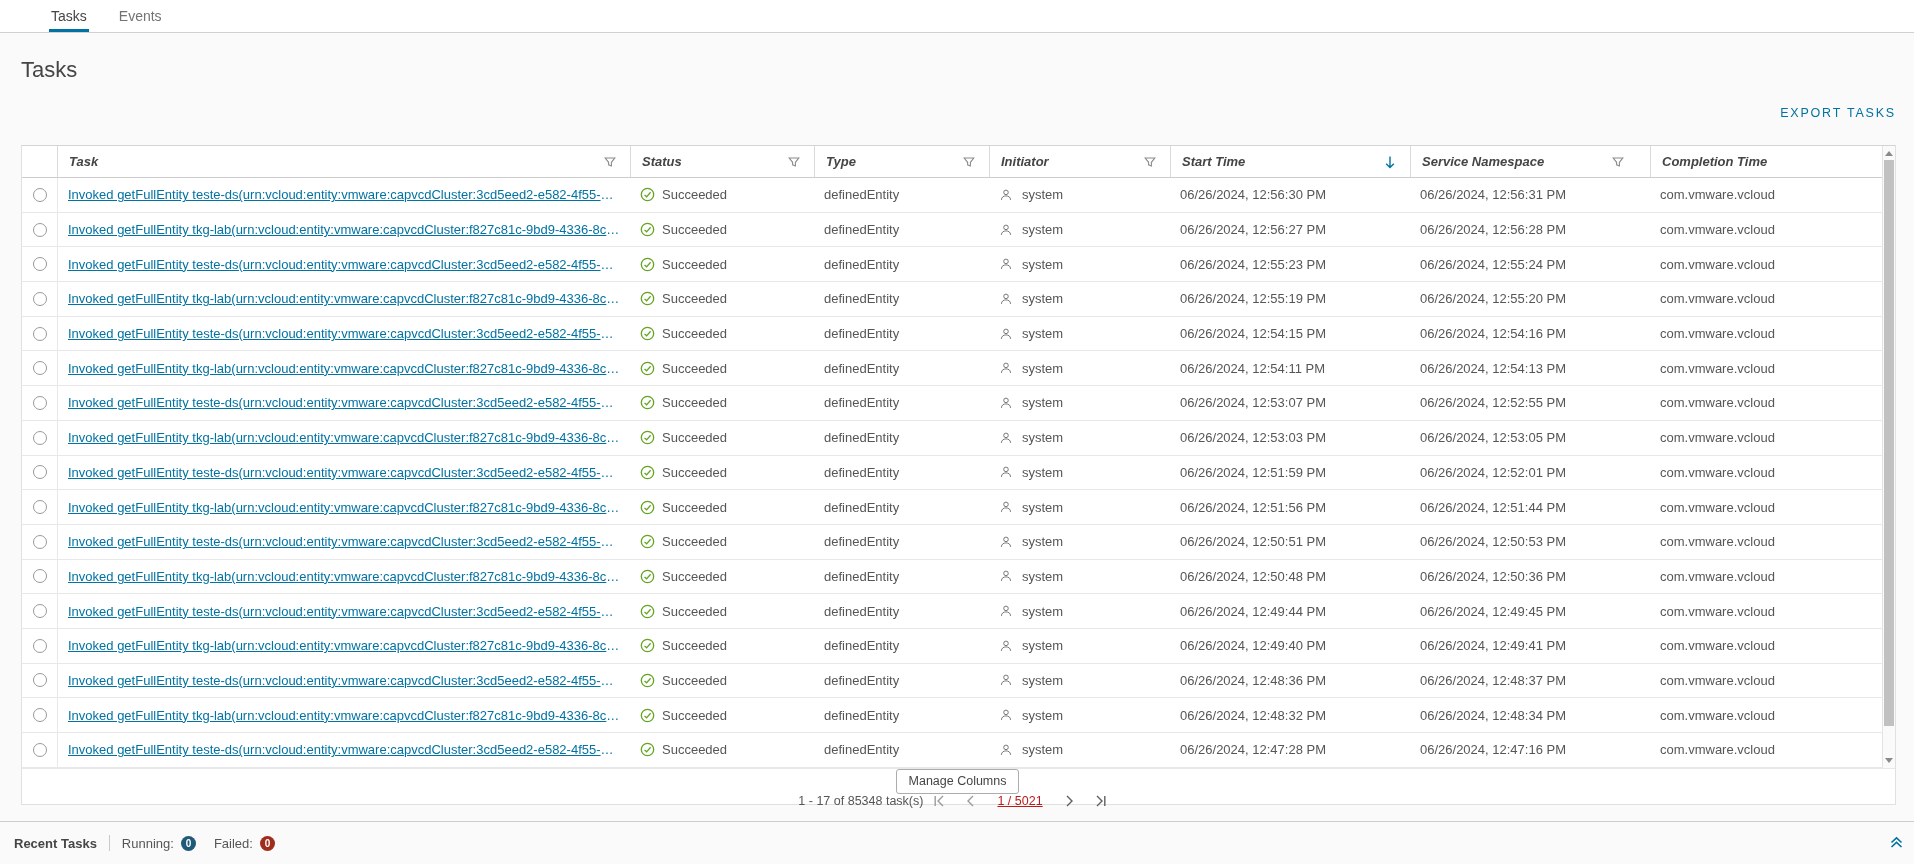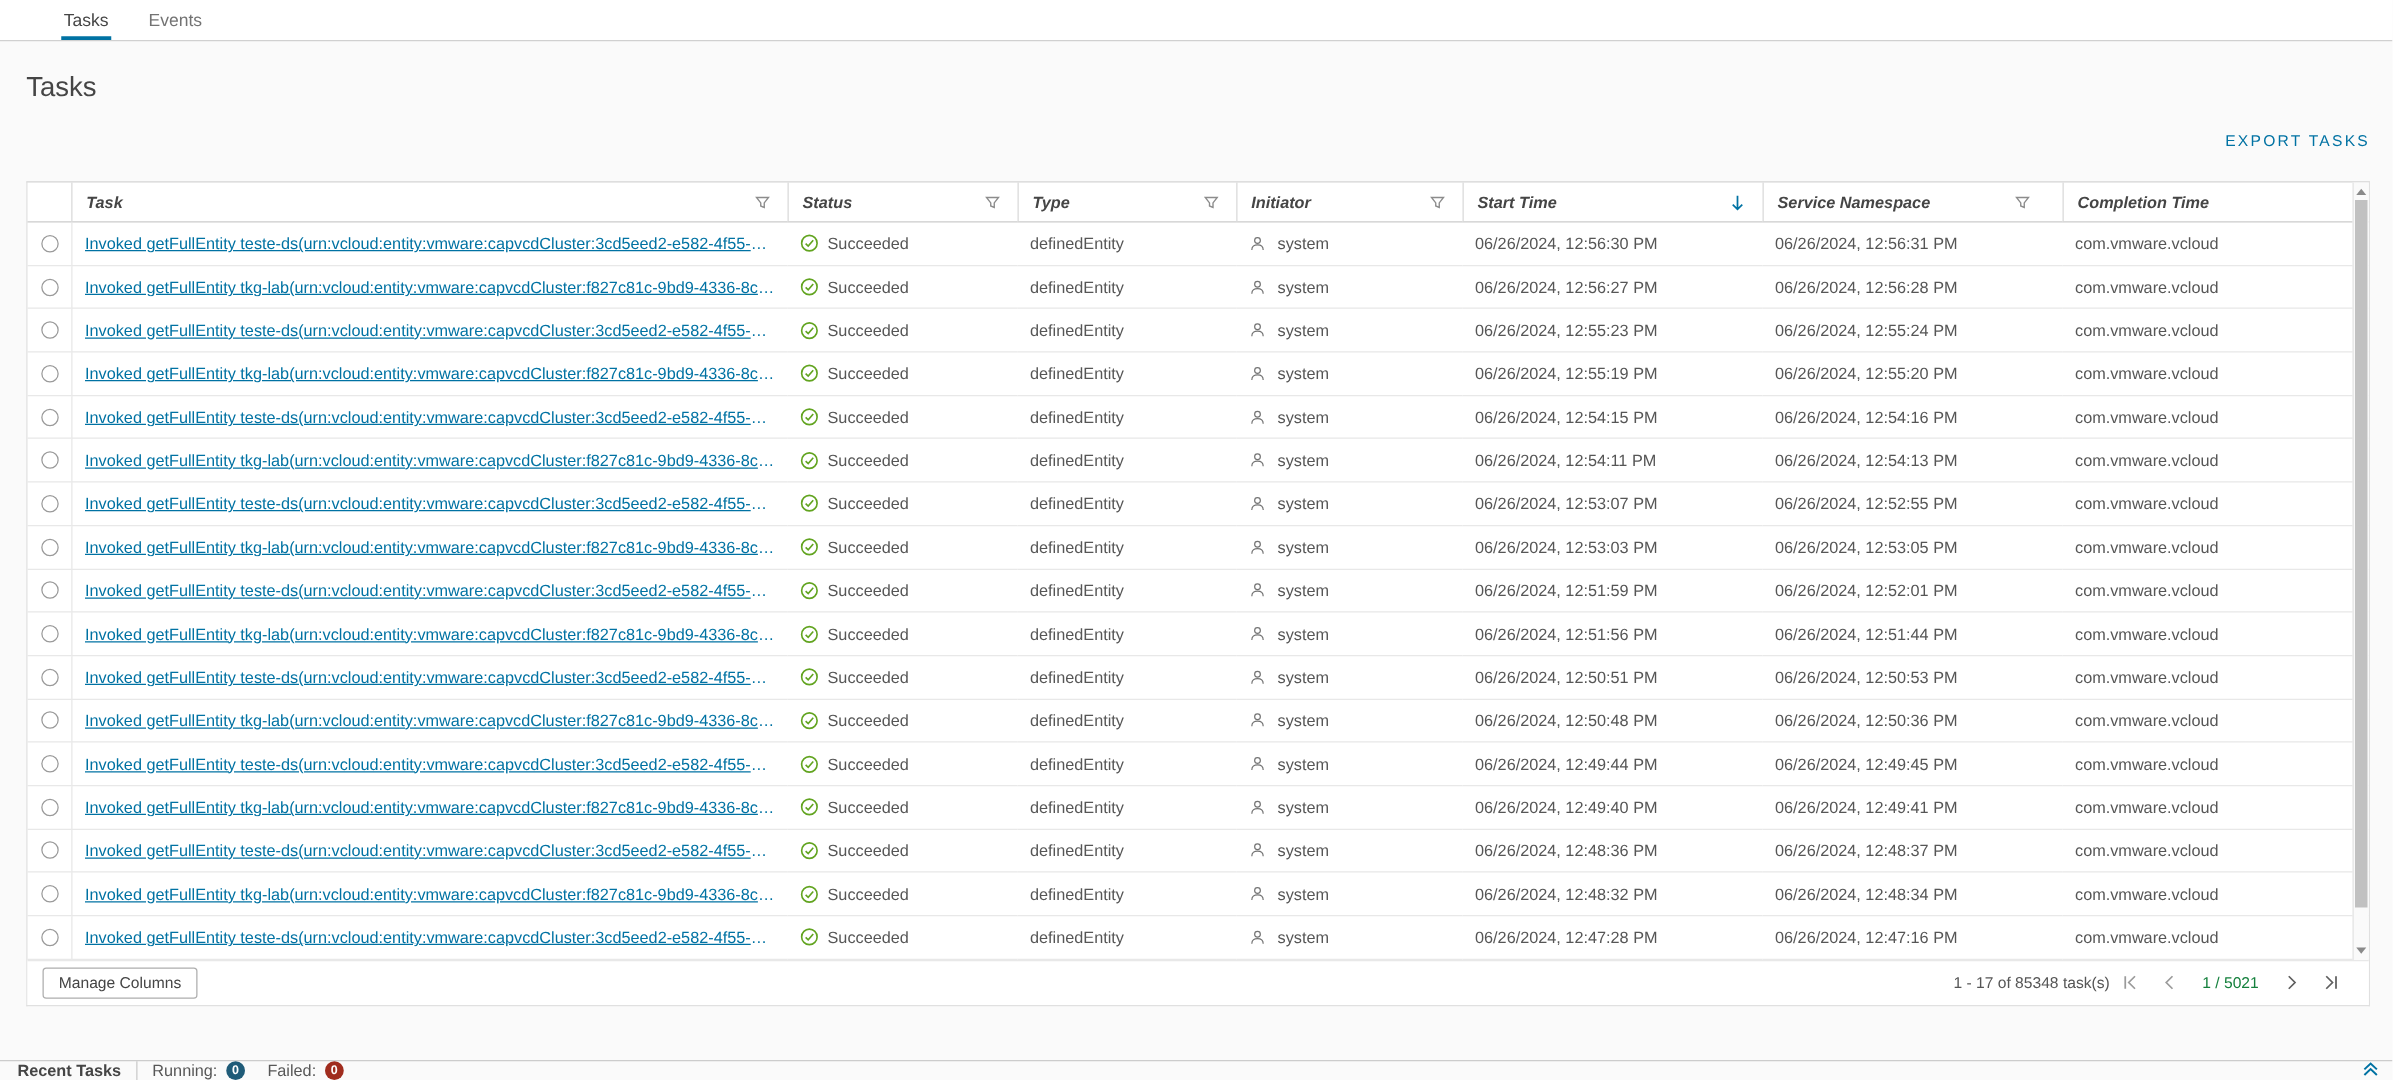--- a/index.html
+++ b/index.html
@@ -55,31 +55,31 @@
              align-items:center; justify-content:center; cursor:pointer; }
   .vs-up { top:1px; } .vs-down { bottom:2px; }
   .tri-up { width:0; height:0; border-left:4px solid transparent; border-right:4px solid transparent;
             border-bottom:5px solid #8a8a8a; }
   .tri-down { width:0; height:0; border-left:4px solid transparent; border-right:4px solid transparent;
             border-top:5px solid #8a8a8a; }
   .vs-thumb { position:absolute; left:1px; top:14px; width:10px; height:566px;
             background:#c1c1c1; cursor:grab; }
   
   .dg-foot { height:36px; display:flex; align-items:center; justify-content:space-between;
-             padding:0 14px 0 12px; border-top:1px solid #e8e8e8; background:#fff; }
+             padding:0 14px 0 12px; border-top:1px solid #e8e8e8; background:#fff;flex-direction:column; }
   .manage-btn { font-size:12.5px; color:#454545; background:#fff; border:1px solid #adadad;
              border-radius:3px; padding:4px 12px 5px; cursor:pointer; font-family:inherit; }
   .pag { display:flex; align-items:center; font-size:12.5px; color:#565656; }
   .pag .range { }
   .pag-btn { background:none; border:none; padding:0 9px; cursor:pointer; display:flex; align-items:center; }
   svg.pg path { fill:none; stroke-width:1.4; }
   .pg.dis path { stroke:#9b9b9b; } .pg.en path { stroke:#5f5f5f; }
-  .page-indicator { margin:0 10px; color:#15803d; }
+  .page-indicator { margin:0 10px; color:#b91c1c;text-decoration:underline; }
   
-  .statusbar { position:absolute; left:0; right:0; bottom:0; height:16px; background:#fafafa;
+  .statusbar { position:absolute; left:0; right:0; bottom:0; height:43px; background:#fafafa;
              border-top:1px solid #cccccc; display:flex; align-items:center; padding:0 10px 0 14px; }
   .sb-title { font-size:13px; font-weight:700; color:#454545; }
   .sb-div { width:1px; height:16px; background:#c9c9c9; margin:0 12px; }
   .sb-label { font-size:13px; color:#565656; margin-right:7px; }
   .badge { width:15px; height:15px; border-radius:50%; color:#fff; font-size:10px; font-weight:700;
            display:inline-flex; align-items:center; justify-content:center; margin-right:18px; }
   .badge.running { background:#1f5b78; }
   .badge.failed { background:#a02c1e; }
   .sb-expand { margin-left:auto; background:none; border:none; cursor:pointer; }
   svg.chev2 path { fill:none; stroke:#0072a3; stroke-width:1.6; }

